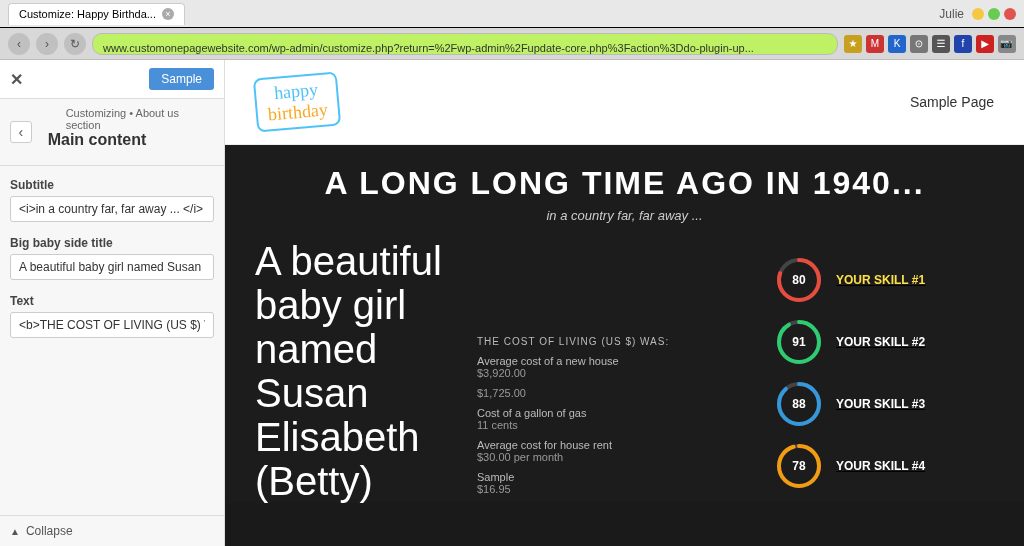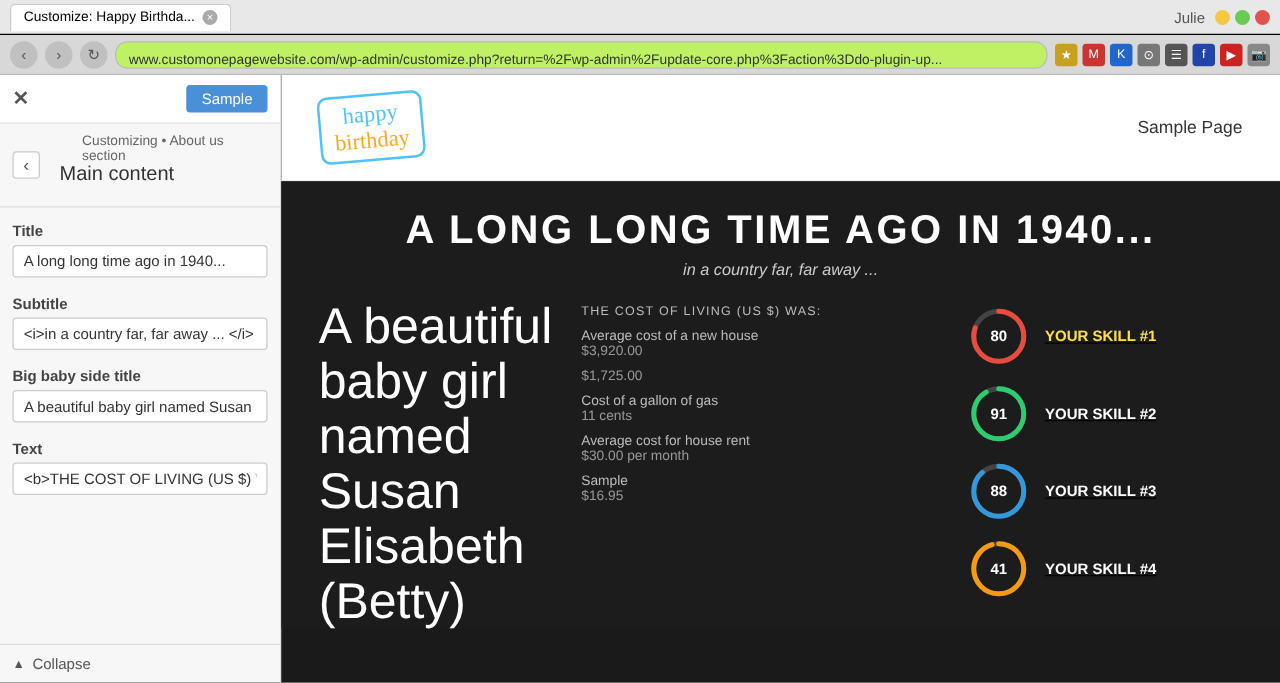--- a/index.html
+++ b/index.html
@@ -125,21 +125,21 @@
       display: flex; align-items: center; justify-content: center;
       font-size: 14px; cursor: pointer; color: #555;
     }
     .breadcrumb-text {
       font-size: 11px;
       color: #666;
       margin-left: 28px;
     }
     .section-title {
       font-size: 16px;
-      font-weight: normal;
+      font-weight: bold;
       color: #333;
       padding: 0 10px 8px 10px;
     }
     .sidebar-content {
       padding: 12px 10px;
       flex: 1;
       overflow-y: auto;
     }
     .field-group {
       margin-bottom: 14px;
@@ -254,24 +254,20 @@
     </div>
     <div class="sidebar-nav">
       <div class="back-arrow">‹</div>
       <div>
         <div class="breadcrumb-text">Customizing • About us section</div>
         <div class="section-title">Main content</div>
       </div>
     </div>
     <div class="sidebar-content">
       <div class="field-group">
-        <div class="field-label">Title</div>
-        <input class="field-input" value="A long long time ago in 1940..." style="">
-      </div>
-      <div class="field-group">
         <div class="field-label">Subtitle</div>
         <input class="field-input" value="&lt;i&gt;in a country far, far away ... &lt;/i&gt;" style="">
       </div>
       <div class="field-group">
         <div class="field-label">Big baby side title</div>
         <input class="field-input" value="A beautiful baby girl named Susan Elisab" style="">
       </div>
       <div class="field-group">
         <div class="field-label">Text</div>
         <input class="field-input" value="&lt;b&gt;THE COST OF LIVING (US $) WAS:&lt;/b" style="">
@@ -294,21 +290,21 @@
       </div>
       <div style="margin-left:auto;">
         <span style="font-size:14px;color:#333;cursor:pointer;">Sample Page</span>
       </div>
     </div>
 
     <div style="background:#1c1c1c;padding:20px 30px 0;">
       <h1 class="hero-title" style="font-size:32px;font-weight:900;text-align:center;color:#fff;letter-spacing:2px;margin-bottom:6px;">A LONG LONG TIME AGO IN 1940...</h1>
       <p class="hero-subtitle" style="text-align:center;font-style:italic;color:#ccc;font-size:13px;margin-bottom:16px;">in a country far, far away ...</p>
 
-      <div style="display:flex;gap:10px;">
+      <div style="display:flex;gap:22px;align-items:flex-end;">
 
         <div style="width:200px;flex-shrink:0;">
           <p style="font-size:40px;font-weight:300;color:#fff;line-height:1.1;">A beautiful baby girl named Susan Elisabeth (Betty)</p>
         </div>
 
         <div style="flex:1;padding-top:5px;">
           <p style="font-size:10px;color:#bbb;letter-spacing:1px;margin-bottom:8px;">THE COST OF LIVING (US $) WAS:</p>
 
           <div style="margin-bottom:8px;">
             <p style="font-size:11px;color:#bbb;">Average cost of a new house</p>
@@ -365,21 +361,21 @@
             </div>
             <span style="font-size:12px;font-weight:bold;color:#fff;">YOUR SKILL #3</span>
           </div>
 
           <div style="display:flex;align-items:center;gap:12px;margin-bottom:12px;">
             <div style="position:relative;width:50px;height:50px;">
               <svg width="50" height="50" style="transform:rotate(-90deg);">
                 <circle cx="25" cy="25" r="20" fill="none" stroke="#444" stroke-width="4"></circle>
                 <circle cx="25" cy="25" r="20" fill="none" stroke="#f39c12" stroke-width="4" stroke-linecap="round" stroke-dasharray="125.66" stroke-dashoffset="6.28"></circle>
               </svg>
-              <span style="position:absolute;top:50%;left:50%;transform:translate(-50%,-50%);font-size:12px;font-weight:bold;color:#fff;">41</span>
+              <span style="position:absolute;top:50%;left:50%;transform:translate(-50%,-50%);font-size:12px;font-weight:bold;color:#fff;">78</span>
             </div>
             <span style="font-size:12px;font-weight:bold;color:#fff;">YOUR SKILL #4</span>
           </div>
 
         </div>
       </div>
     </div>
   </div>
 </div>
 

